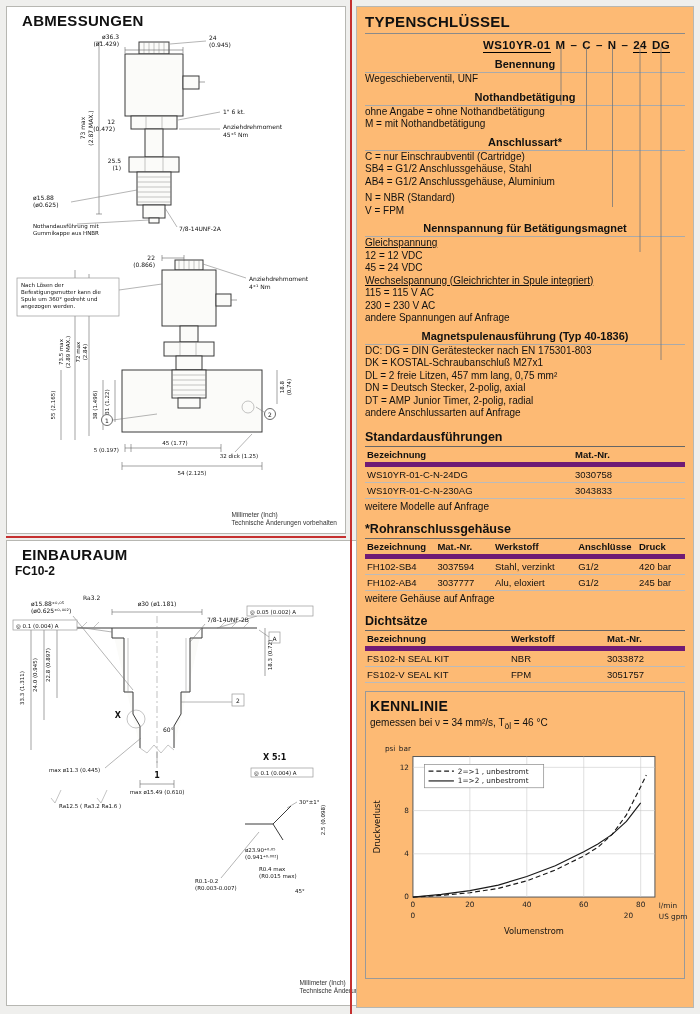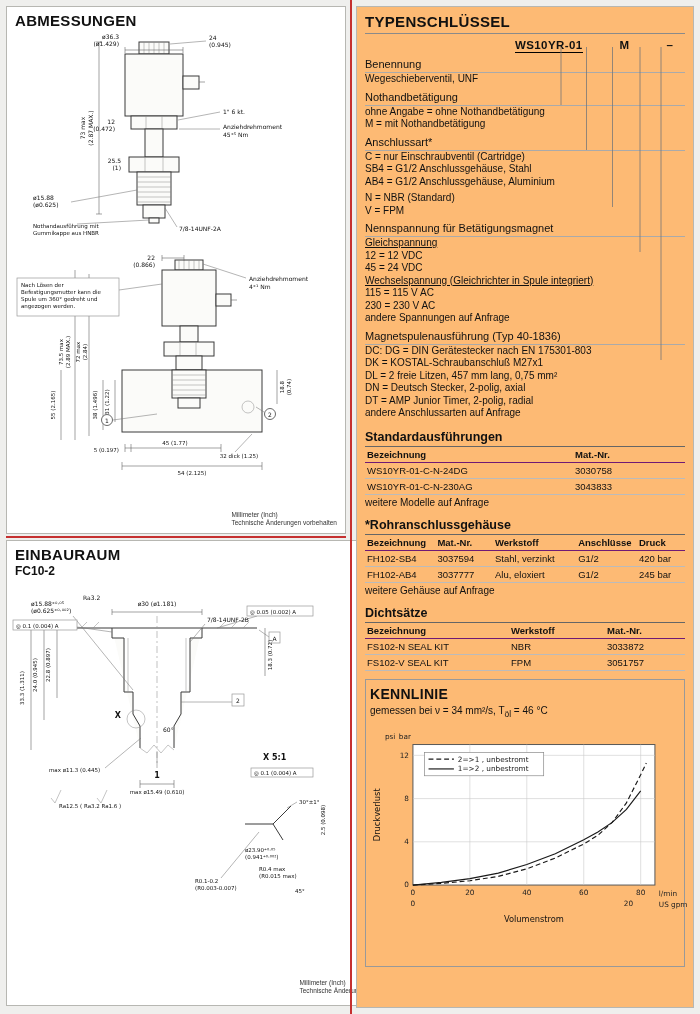--- a/index.html
+++ b/index.html
@@ -1,50 +1,50 @@
 <!DOCTYPE html>
 <html><head>
 <meta charset="utf-8">
 <style>
   *{margin:0;padding:0;box-sizing:border-box;}
   body{font-family:"Liberation Sans","DejaVu Sans",sans-serif;background:#dcdcda;color:#111;}
   .page{position:relative;width:700px;height:1014px;background:#efefed;overflow:hidden;}
   .panel{position:absolute;background:#fff;border:1px solid #b7b7b2;}
   .vr{position:absolute;left:350px;top:0;width:2px;height:1014px;background:#c53030;}
   .hr-red{position:absolute;left:6px;top:536px;width:340px;height:2px;background:#c53030;}
-  h1.sec{font-size:15px;font-weight:bold;padding:5px 0 1px 8px;letter-spacing:.3px;}
+  h1.sec{font-size:15px;font-weight:bold;padding:5px 0 1px 8px;letter-spacing:.3px;margin-left:7px;}
   h2.sub{font-size:12px;font-weight:bold;padding:0 0 2px 8px;}
   .foot{position:absolute;right:8px;font-size:6.5px;line-height:8px;color:#333;}
   
   svg{display:block;}
   svg text{fill:#111;font-family:"DejaVu Sans",sans-serif;}
   .d{font-size:6px;}.d5{font-size:5.5px;}.d8{font-size:8px;font-weight:bold;}
   .mid{text-anchor:middle;}.end{text-anchor:end;}
   .ol{fill:#fbfbf9;stroke:#3a3a3a;stroke-width:1;}
   .thin{stroke:#8a8a8a;stroke-width:.5;fill:none;}
   .dim{stroke:#666;stroke-width:.6;fill:none;}
   .ldr{stroke:#777;stroke-width:.55;fill:none;}
   .cl{stroke:#999;stroke-width:.6;stroke-dasharray:7 3 2 3;fill:none;}
   .nbox,.tbox{fill:#fff;stroke:#999;stroke-width:.7;}
   .pc{fill:#fff;stroke:#444;stroke-width:.8;}
   
   .col-right{position:absolute;left:356px;top:6px;width:338px;height:1002px;background:#fdba74;border:1px solid #b7b7b2;padding:6px 8px;}
   .typ{position:relative;}
   .typ-title{font-size:15px;font-weight:bold;border-bottom:1px solid #8a8a8a;padding-bottom:3px;letter-spacing:.3px;}
   .code{font-size:11.5px;font-weight:bold;margin:5px 0 6px 118px;letter-spacing:.4px;white-space:nowrap;}
-  .code span{margin-right:5px;margin-left:32px;}
+  .code span{margin-right:5px;}
   .code .u{border-bottom:1.5px solid #000;padding-bottom:1px;}
   #typ-overlay{position:absolute;left:0;top:0;pointer-events:none;}
   .ts{margin-bottom:4px;}
-  .ts-head{font-size:11px;font-weight:normal;line-height:15px;border-bottom:1px solid #aaa;}
+  .ts-head{font-size:11px;font-weight:bold;line-height:15px;border-bottom:1px solid #aaa;text-align:center;}
   .ts-line{font-size:10px;line-height:12.5px;}
   .ts-line.u{text-decoration:underline;}
   h2.tbl{font-size:12.5px;font-weight:bold;margin:10px 0 2px;}
   table{width:100%;border-collapse:collapse;border-top:1px solid #666;}
-  th{font-size:9.5px;text-align:left;padding:2px 2px;border-bottom:1px solid #701a75;font-weight:bold;}
+  th{font-size:9.5px;text-align:left;padding:2px 2px;border-bottom:5px solid #701a75;font-weight:bold;}
   td{font-size:9.5px;padding:2px 2px;border-bottom:1px solid #bbb;}
   .note-line{font-size:10px;margin:2px 0 0;}
   .kenn{border:1px solid #999;margin-top:8px;padding:6px 4px;height:288px;}
   .kenn-title{font-size:14px;font-weight:bold;letter-spacing:.3px;}
   .kenn-sub{font-size:10px;margin:3px 0 4px;}
   .grid{stroke:#c9c9c9;stroke-width:.6;}
   .tick{font-size:7.5px;fill:#222;}
   .axis{font-size:8.5px;fill:#111;}
   .series{fill:none;stroke:#1a1a1a;stroke-width:1.2;}
   .dashed{stroke-dasharray:5 3;}

